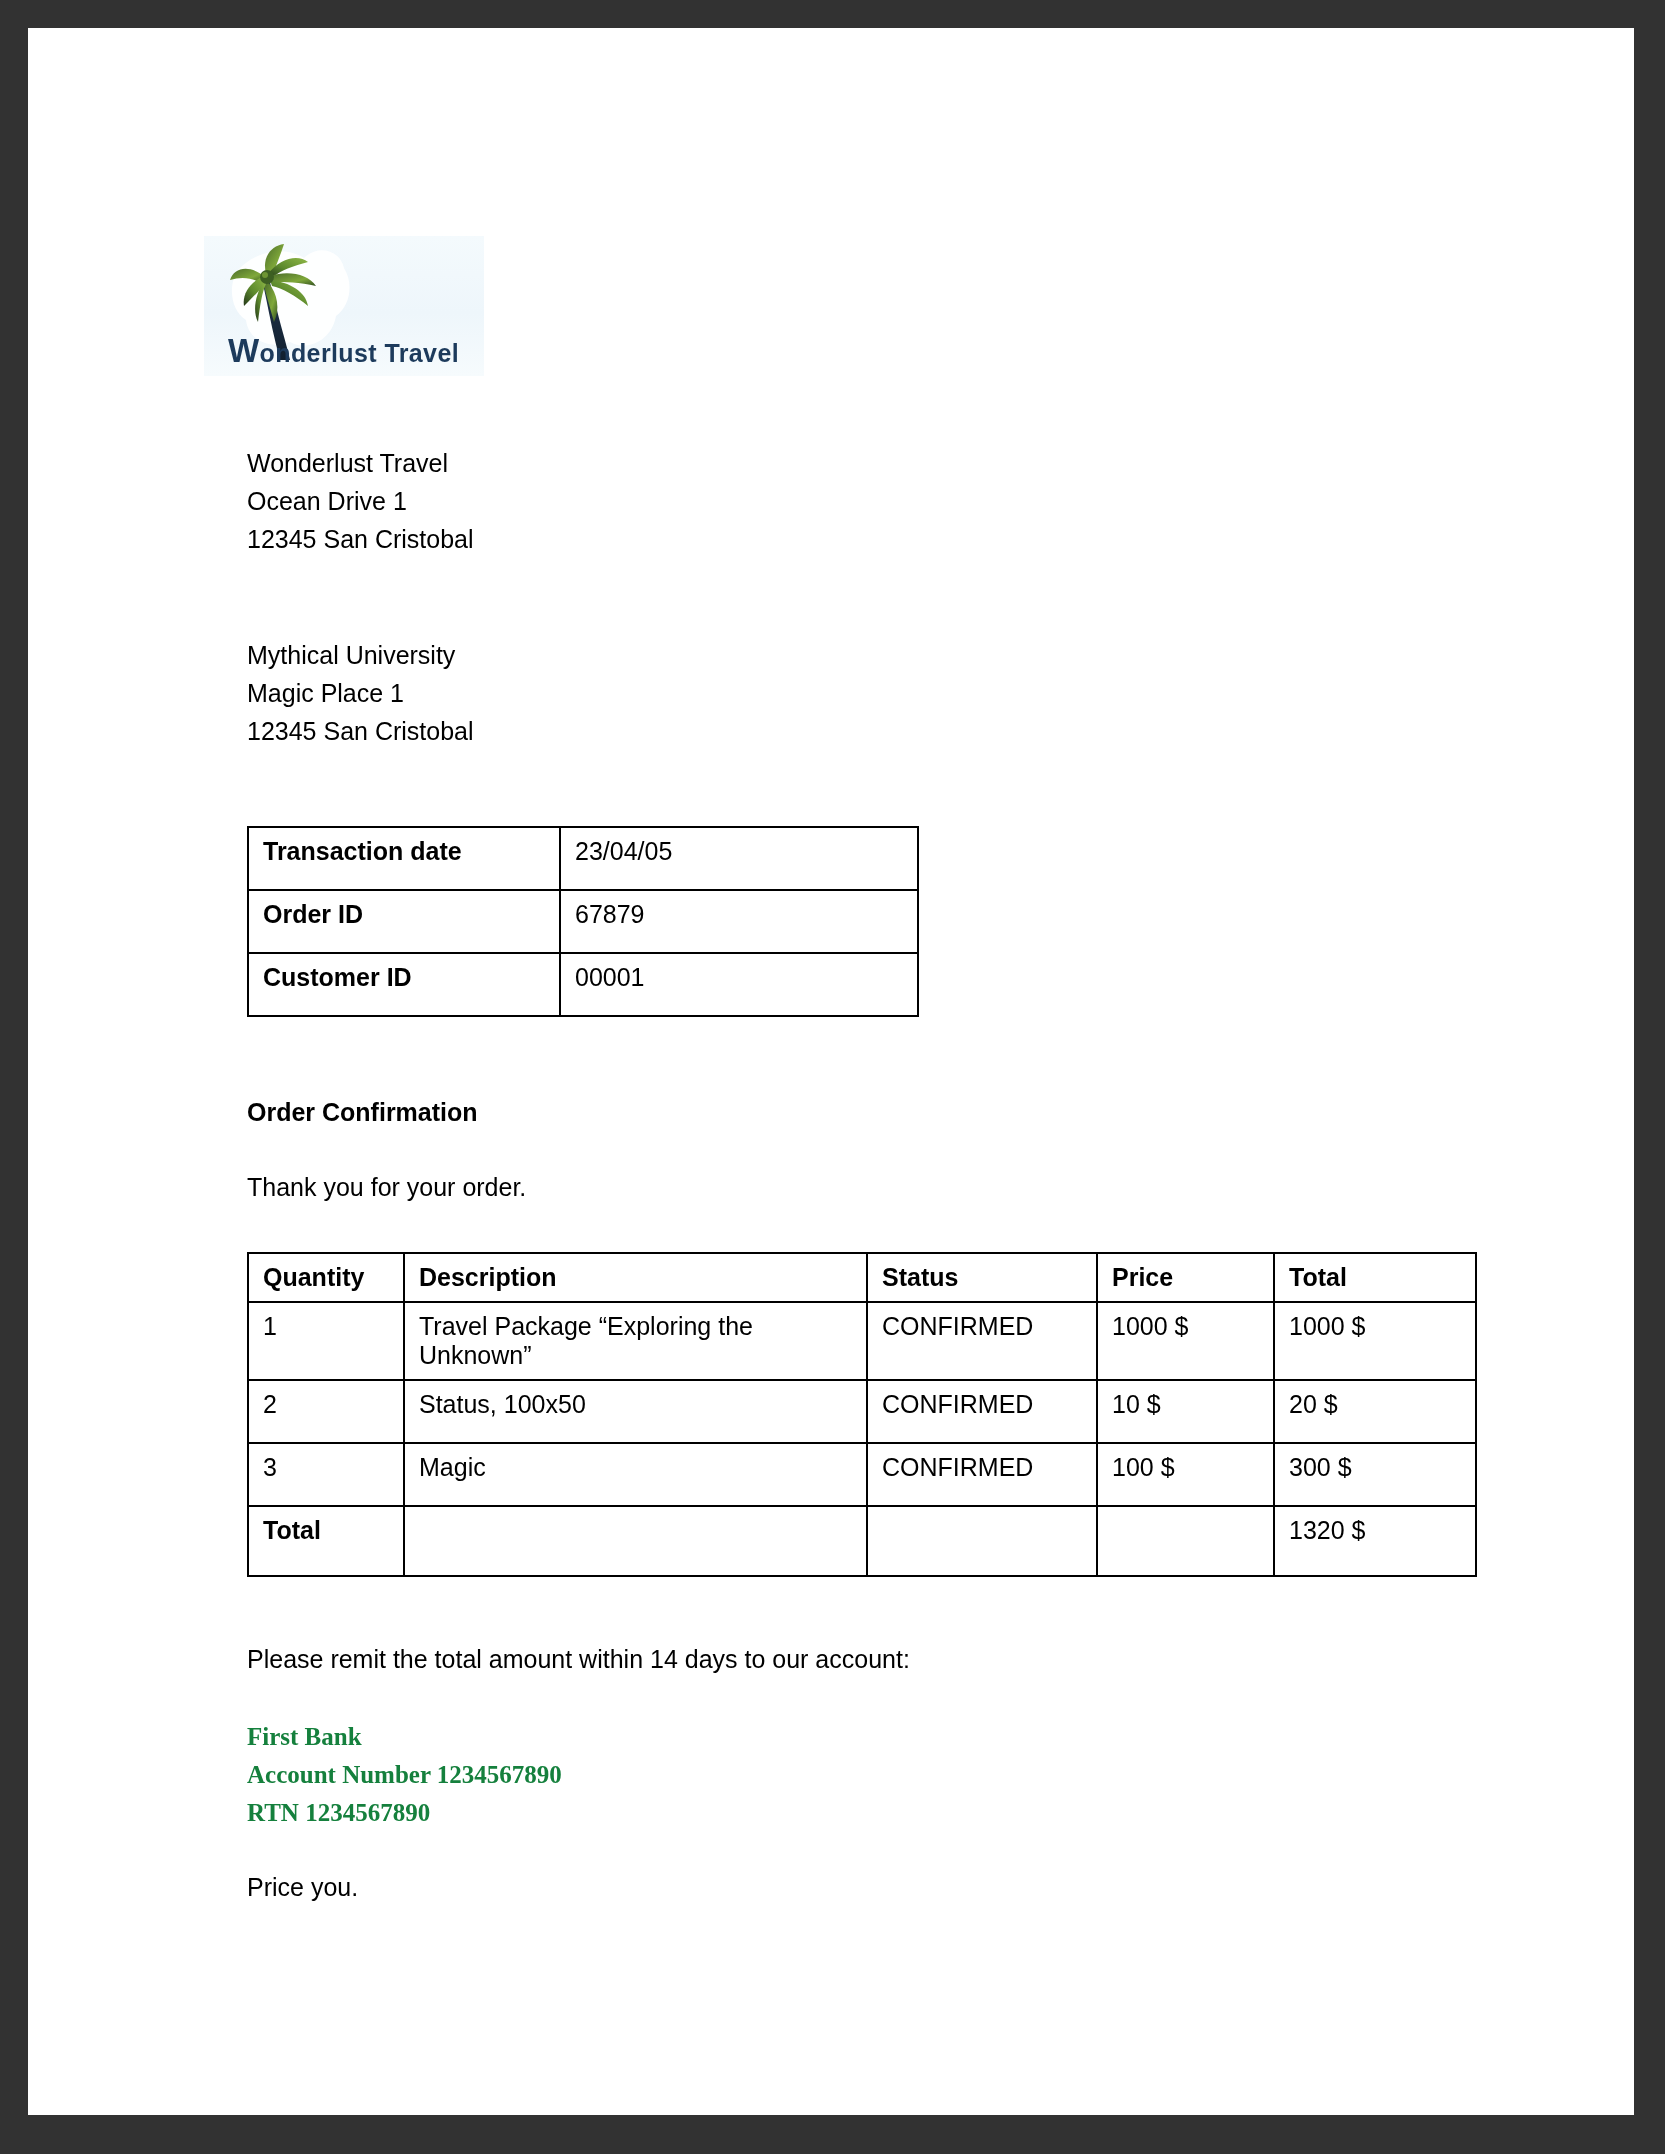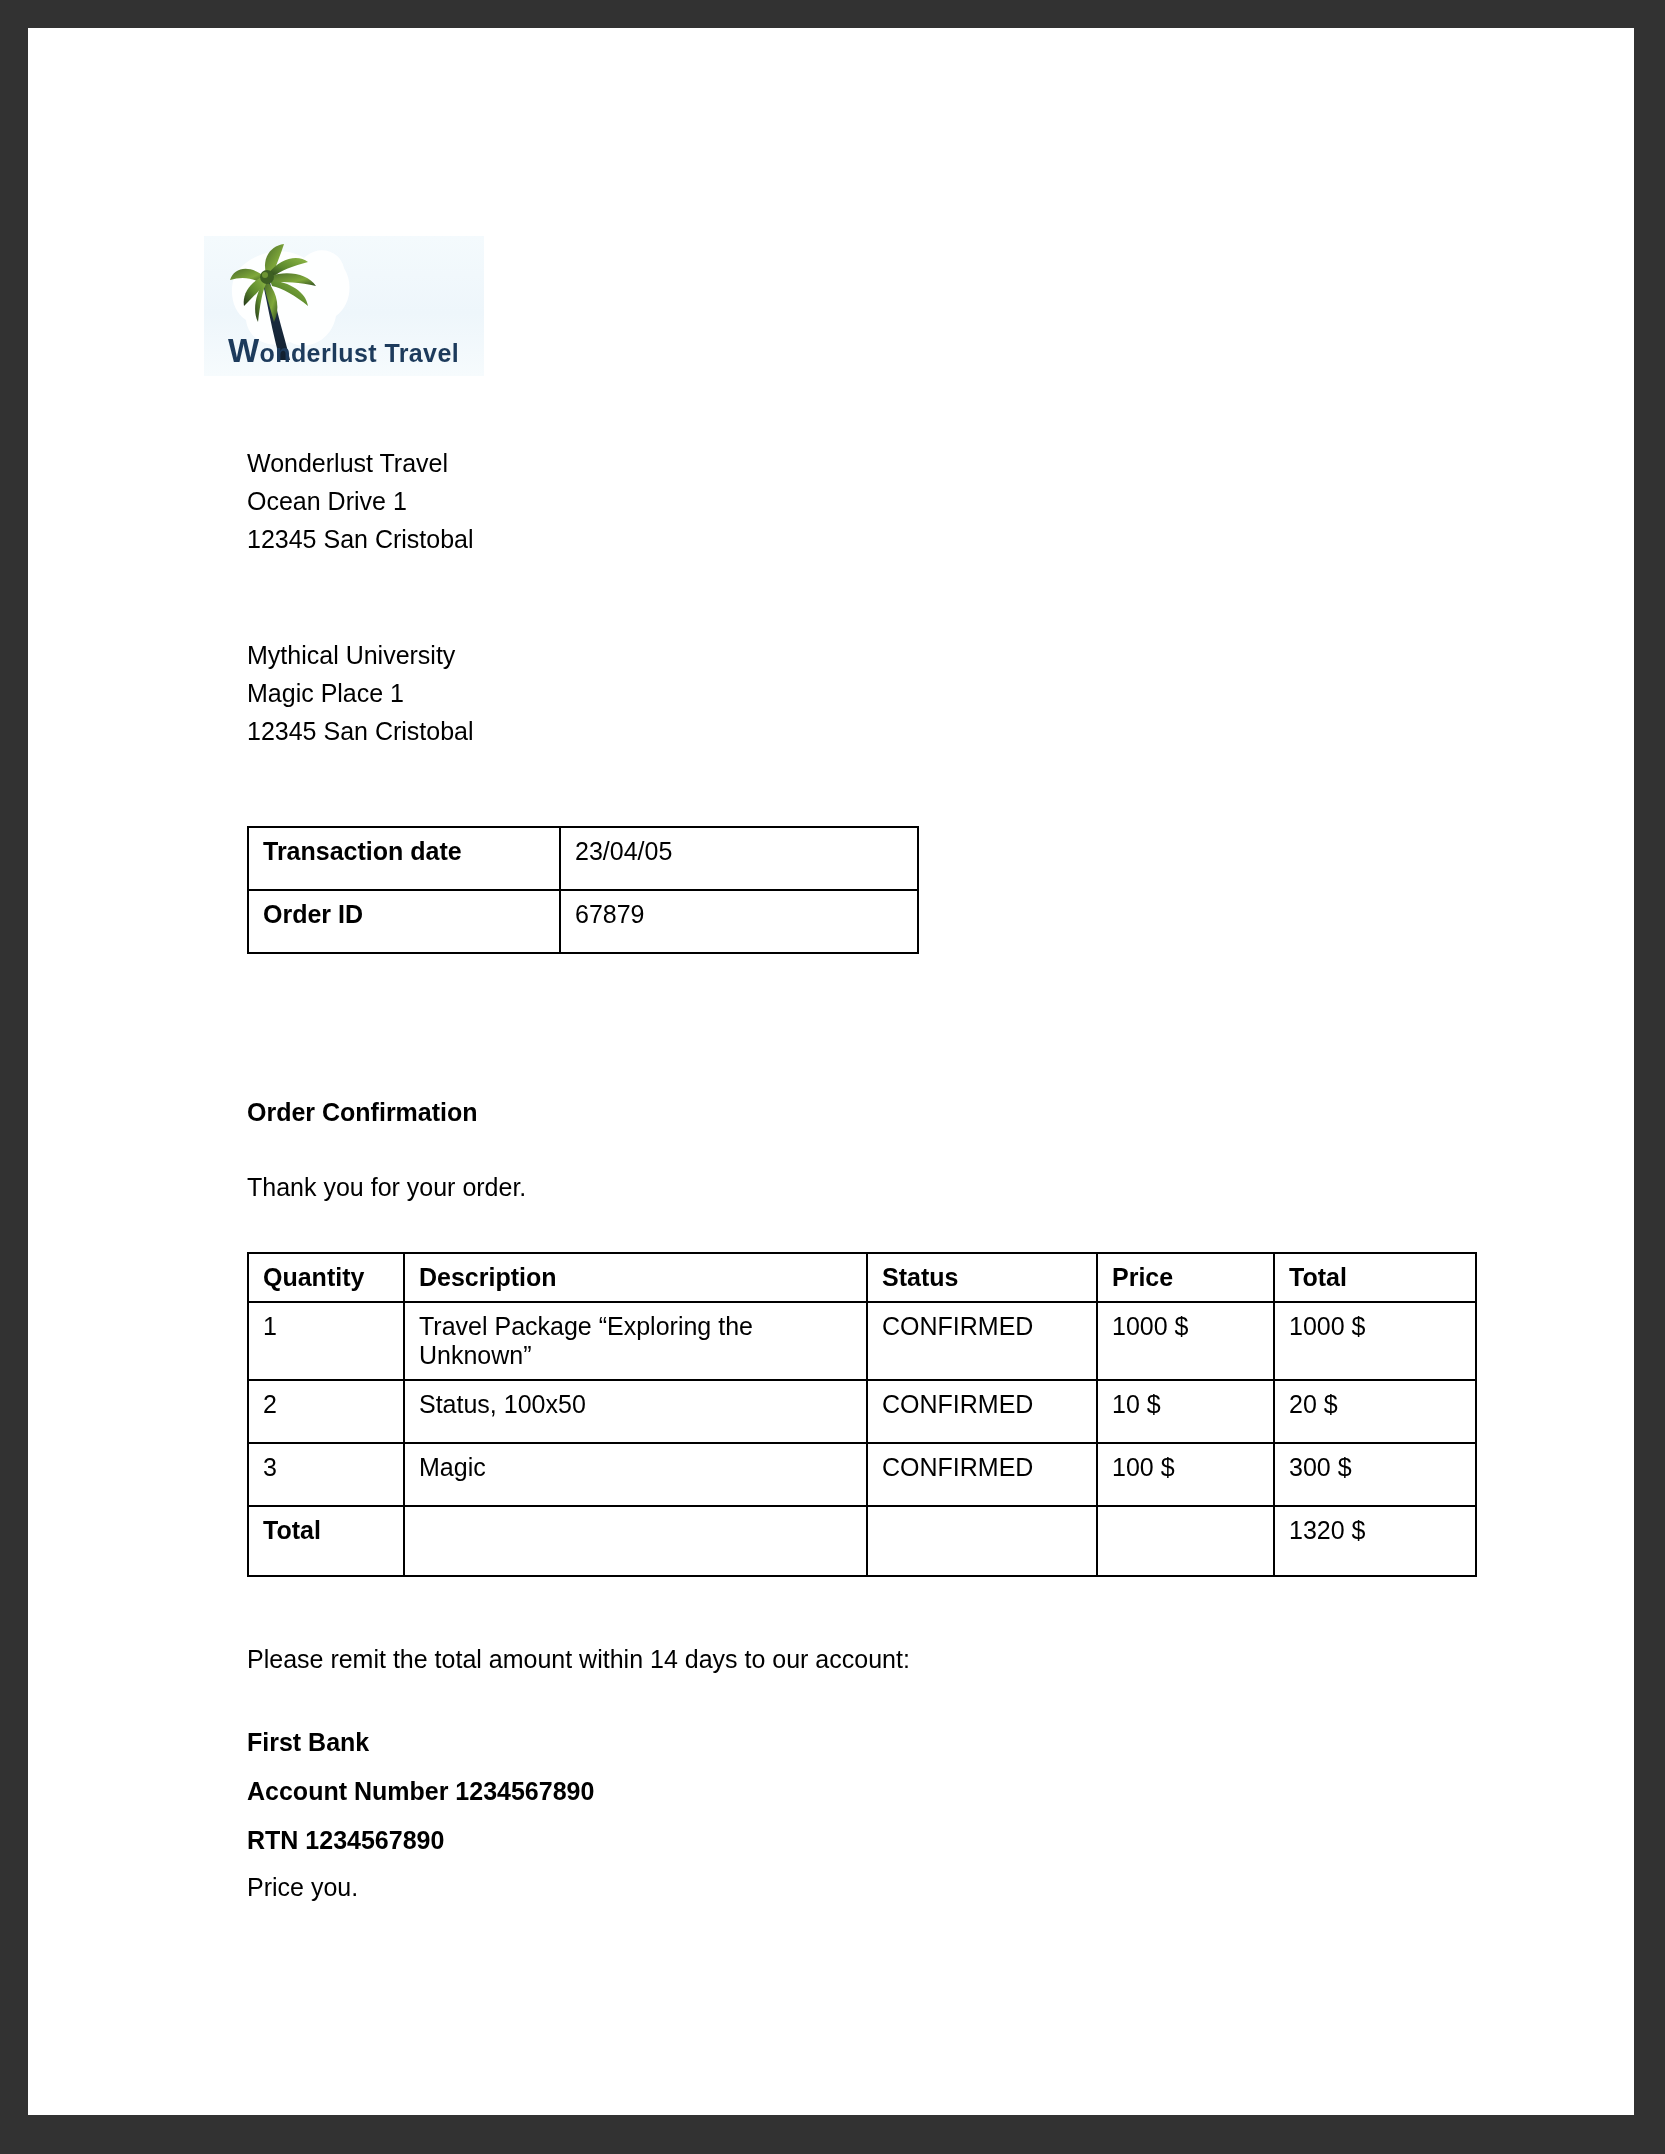--- a/index.html
+++ b/index.html
@@ -90,24 +90,25 @@
     left: 219px;
     top: 1617px;
     font-size: 25px;
     color: #000;
   }
   #bank-block {
     position: absolute;
     left: 219px;
     top: 1690px;
     font-size: 25px;
-    line-height: 49px;
+    line-height: 38px;
     font-weight: bold;
-    color: #000000;
+    color: #15803d;
     white-space: pre-line;
+    font-family: Liberation Serif, serif;
   }
   #closing-line {
     position: absolute;
     left: 219px;
     top: 1845px;
     font-size: 25px;
     color: #000;
   }
 
   
@@ -205,20 +206,24 @@
   <table id="meta-table">
     <tbody>
       <tr>
         <td class="meta-key">Transaction date</td>
         <td>23/04/05</td>
       </tr>
       <tr>
         <td class="meta-key">Order ID</td>
         <td>67879</td>
       </tr>
+      <tr>
+        <td class="meta-key">Customer ID</td>
+        <td>00001</td>
+      </tr>
     </tbody>
   </table>
 
   <div id="order-heading">Order Confirmation</div>
   <div id="thanks-line">Thank you for your order.</div>
 
   <table id="items-table">
     <colgroup>
       <col class="col-qty">
         <col class="col-desc">

